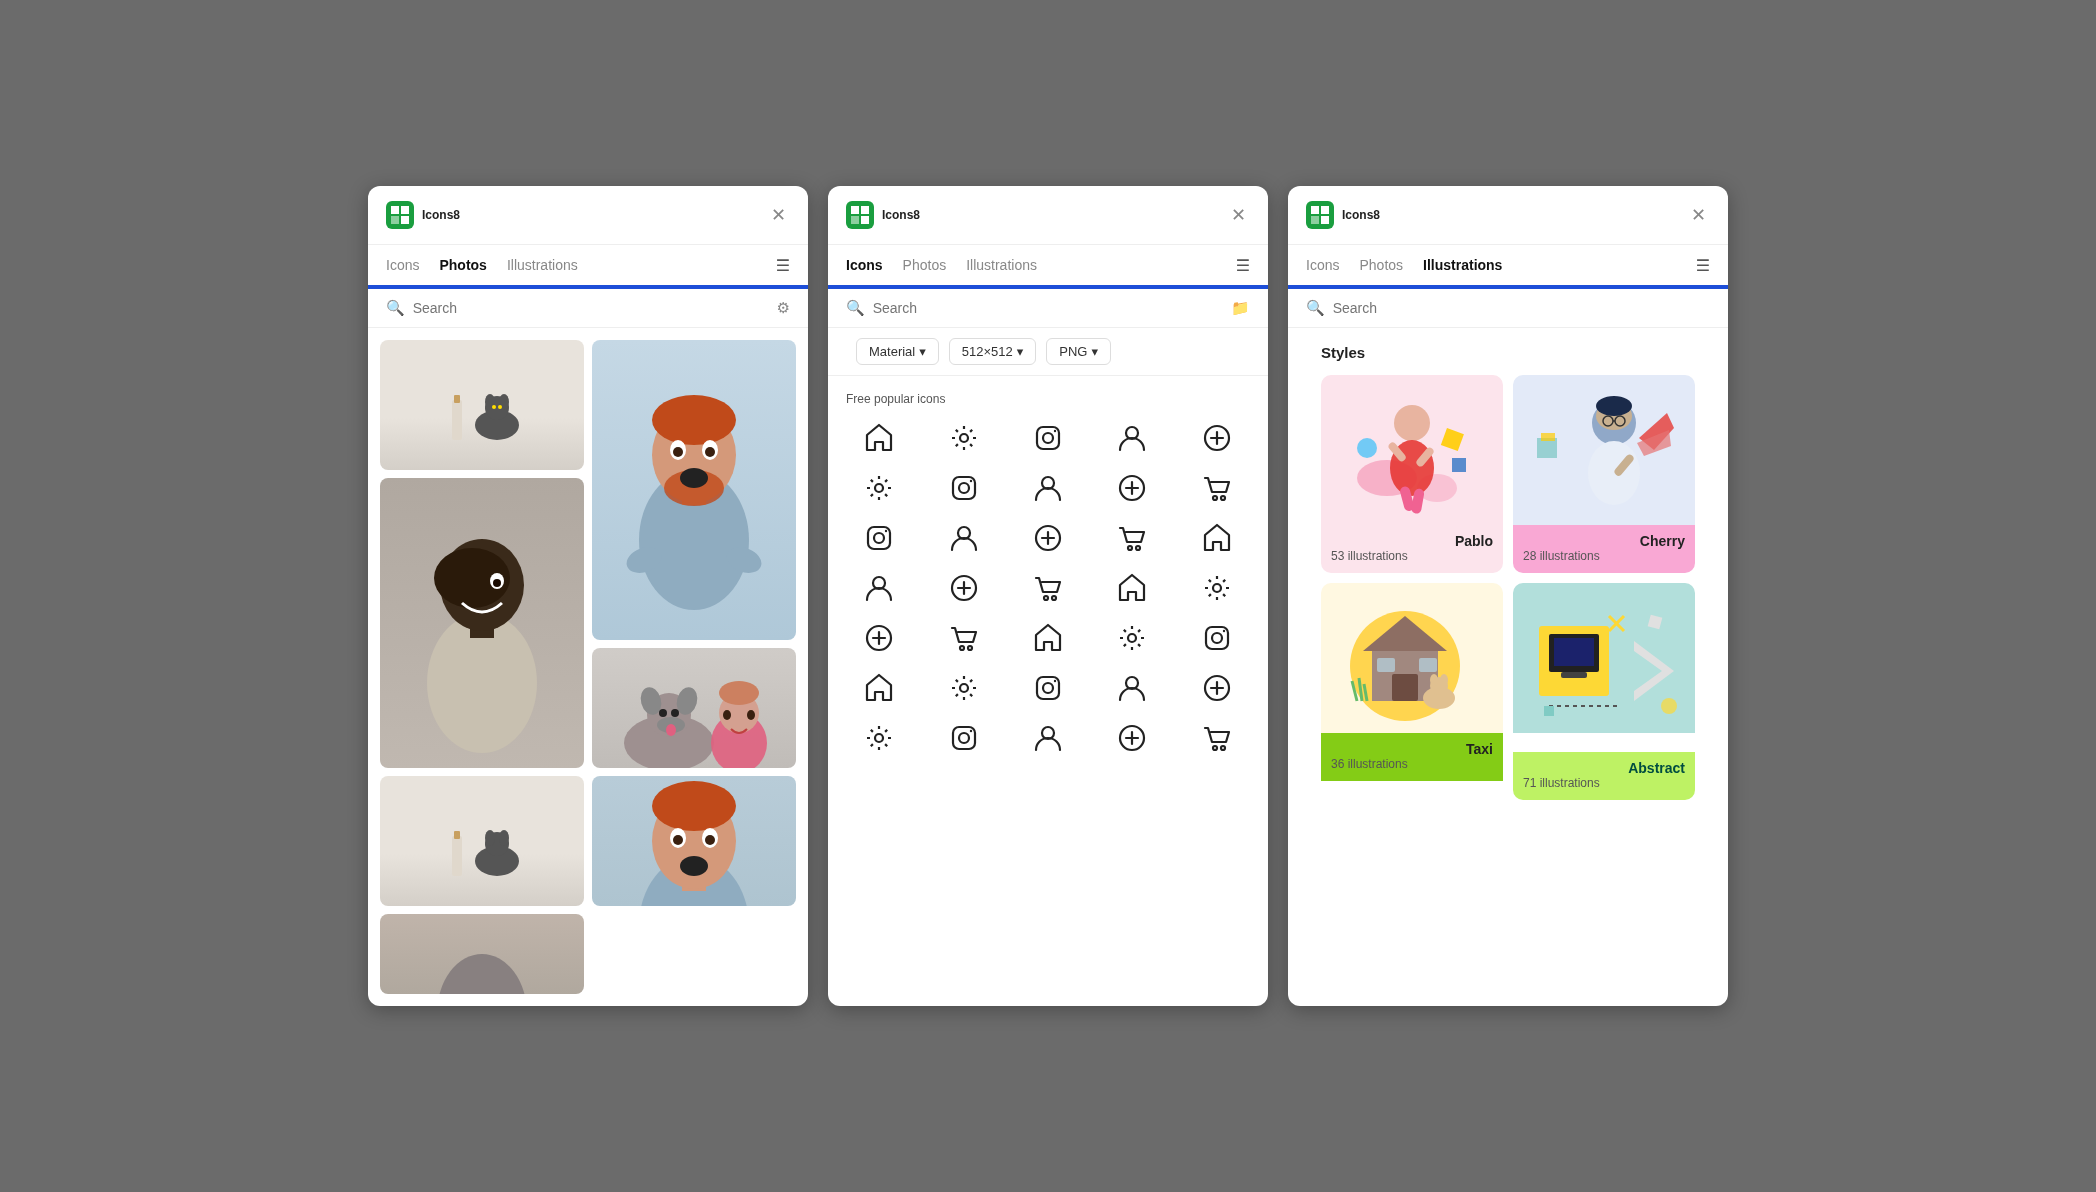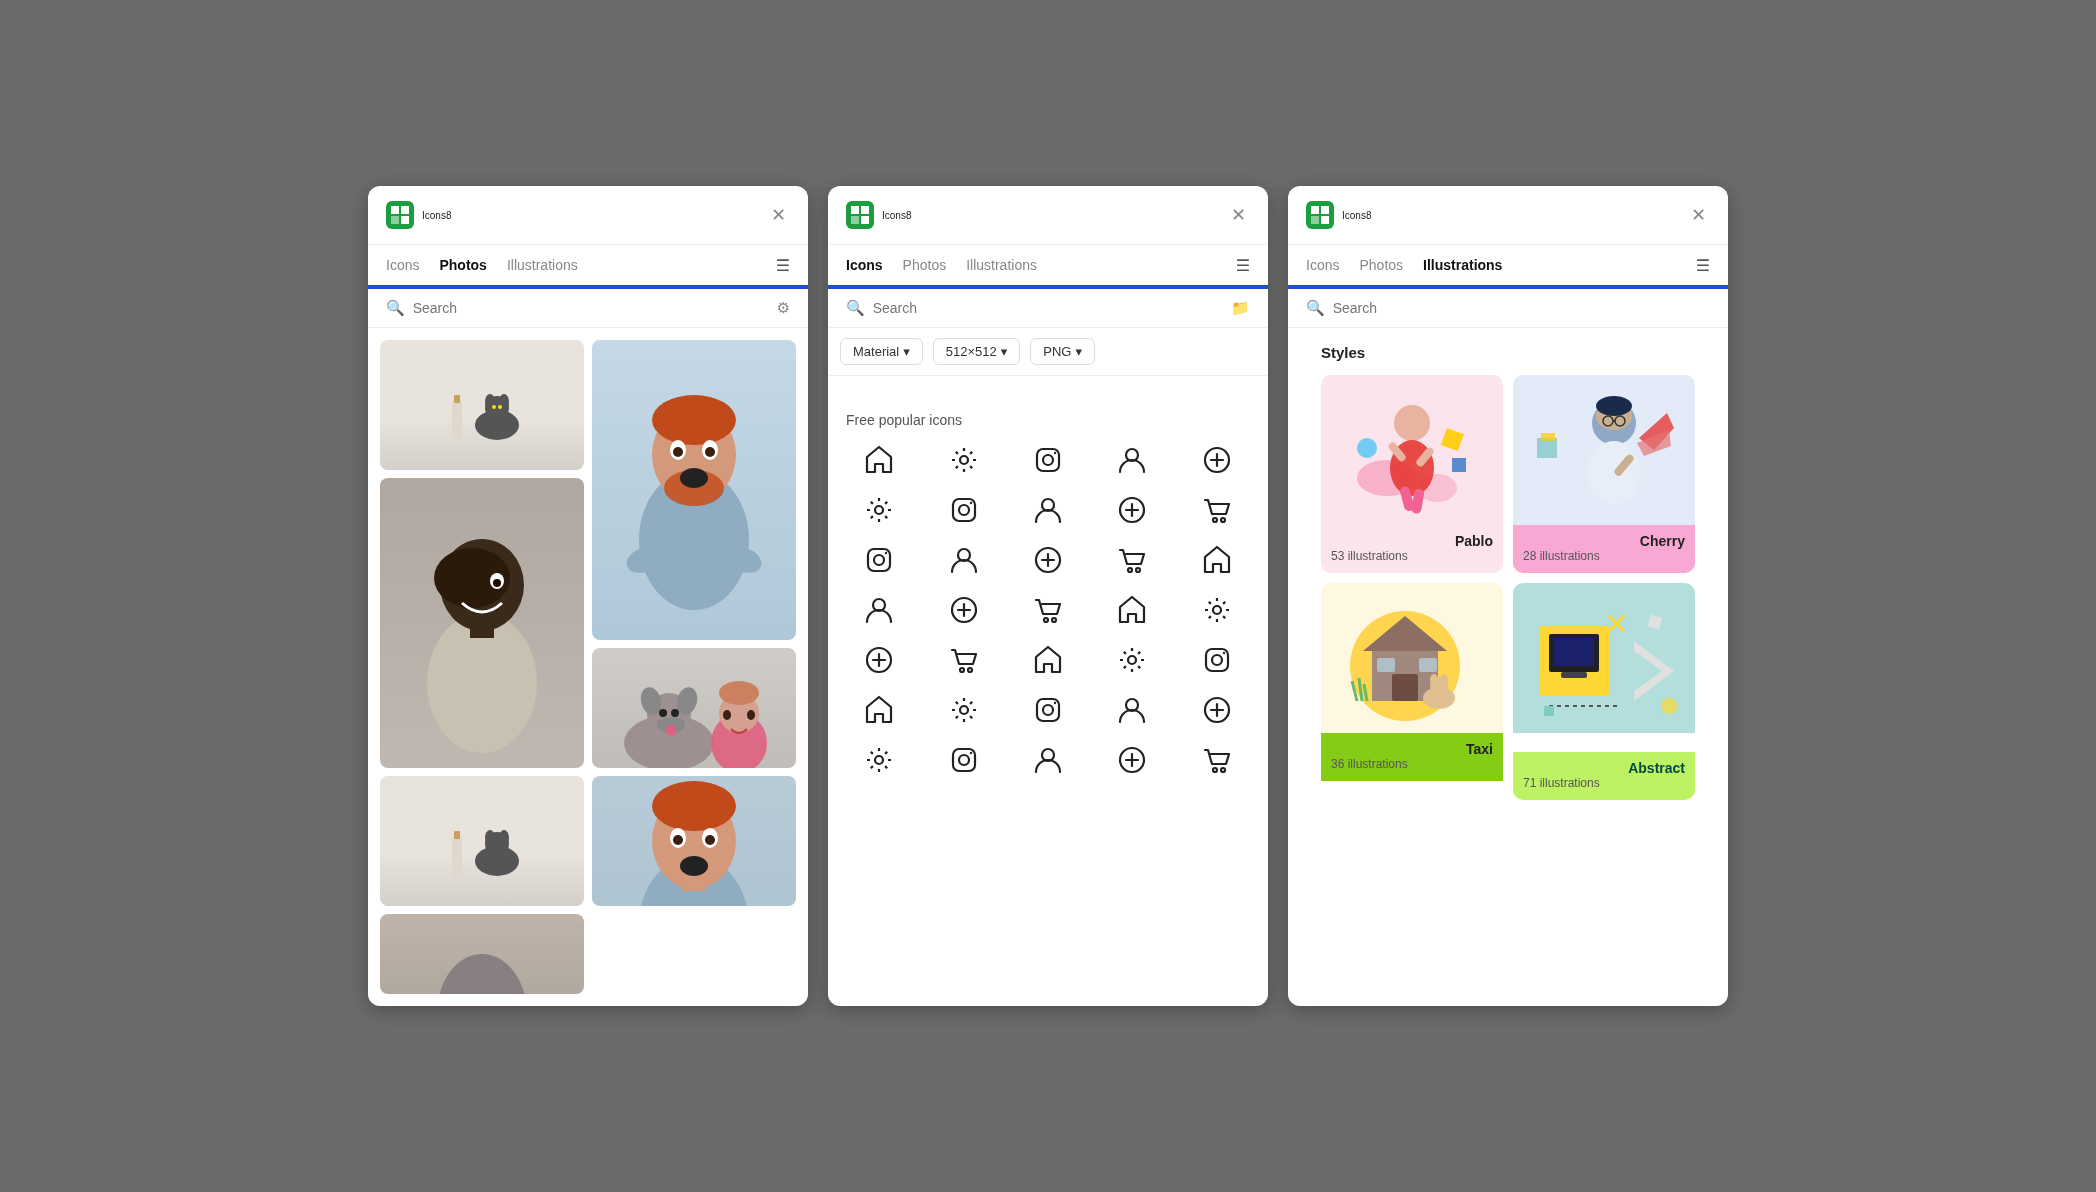--- a/index.html
+++ b/index.html
@@ -46,22 +46,22 @@
       background: #1a9e3f;
       border-radius: 6px;
       display: flex;
       align-items: center;
       justify-content: center;
       color: white;
       font-weight: bold;
       font-size: 14px;
     }
     .logo-text {
-      font-size: 10px;
-      font-weight: 400;
+      font-size: 12px;
+      font-weight: 700;
       color: #222;
     }
     .close-btn {
       background: none;
       border: none;
       cursor: pointer;
       color: #888;
       font-size: 18px;
       padding: 4px;
     }
@@ -133,21 +133,21 @@
       background: #e8e4e0;
     }
     
     .photo-cat { background: #d9d4cc; }
     .photo-man-surprised { background: #c8d8e8; min-height: 260px; }
 
     
     .filter-bar {
       display: flex;
       align-items: center;
-      padding: 10px 12px;
+      padding: 10px 28px;
       border-bottom: 1px solid #eee;
       gap: 10px;
       flex-shrink: 0;
     }
     .filter-btn {
       background: none;
       border: 1px solid #ddd;
       border-radius: 6px;
       padding: 5px 12px;
       font-size: 13px;
@@ -156,25 +156,24 @@
       align-items: center;
       gap: 4px;
       color: #333;
     }
     .icons-section {
       flex: 1;
       overflow-y: auto;
       padding: 16px 18px;
     }
     .icons-section-title {
-      font-size: 14px;
+      font-size: 12px;
       color: #555;
       margin-bottom: 16px;
       font-weight: 500;
-      margin-top: 20px;
     }
     .icons-grid {
       display: grid;
       grid-template-columns: repeat(5, 1fr);
       gap: 18px;
       justify-items: center;
     }
     .icon-item {
       font-size: 28px;
       color: #222;

